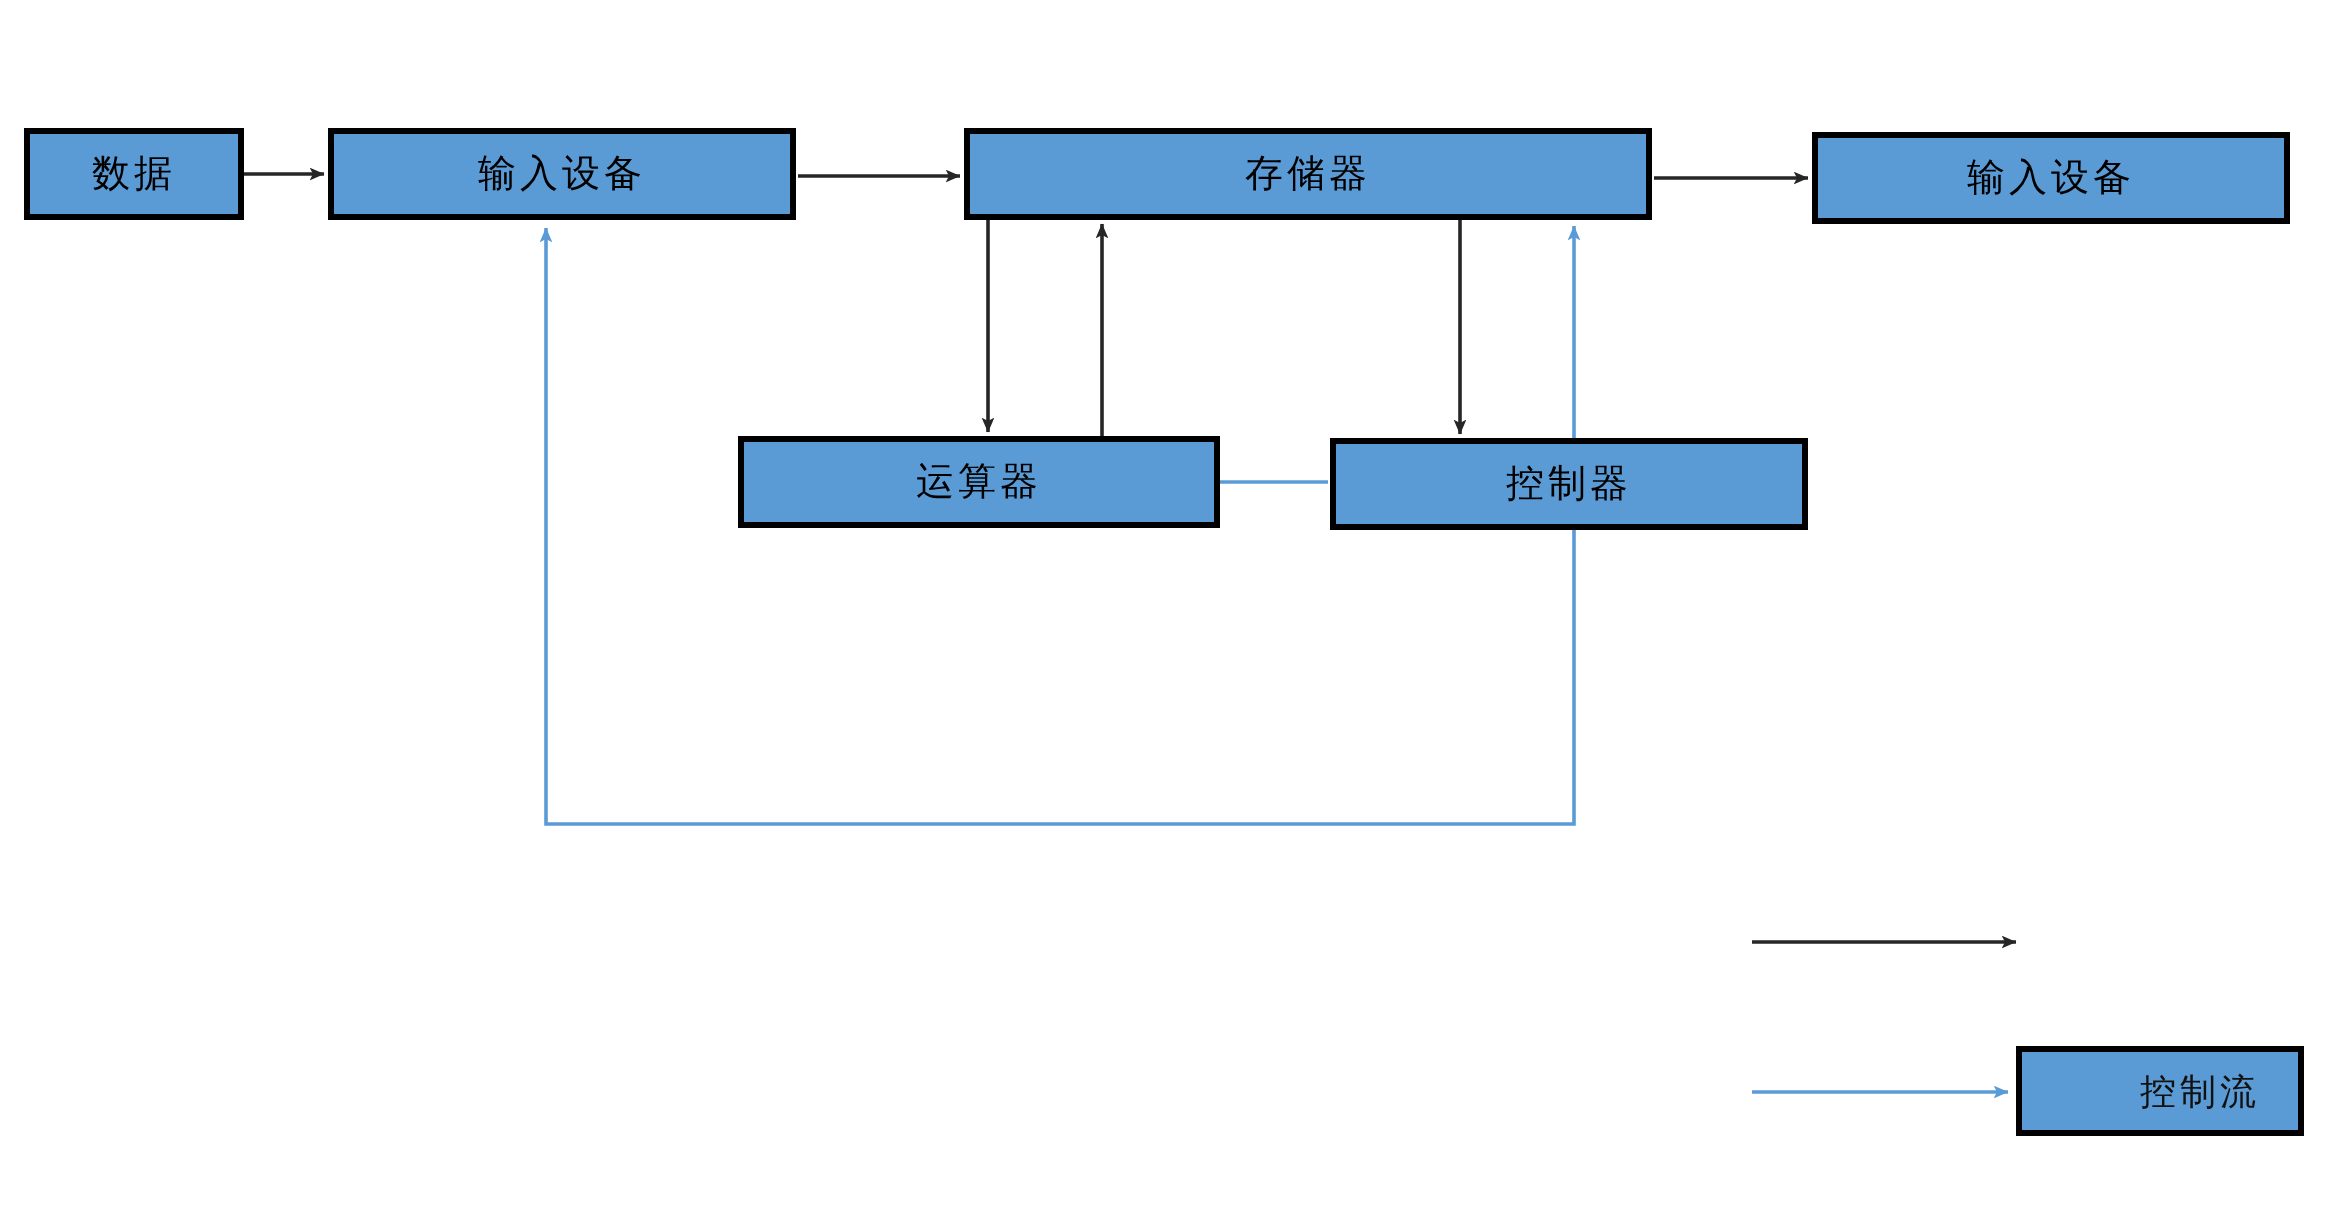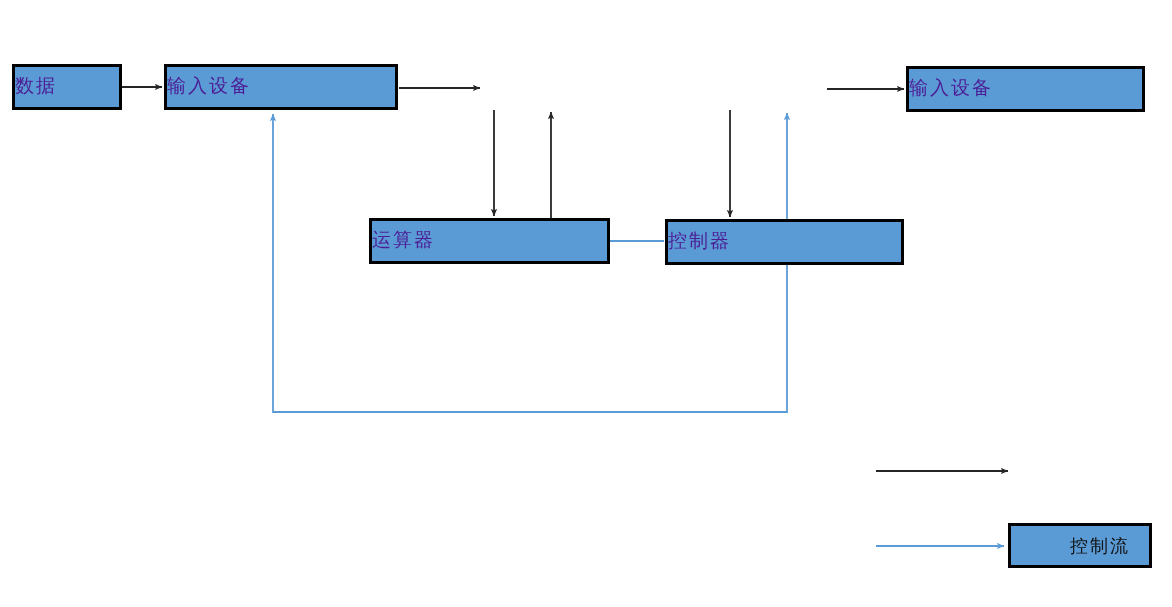--- a/index.html
+++ b/index.html
@@ -18,25 +18,25 @@
     background: #ffffff;
     overflow: hidden;
   }
   .node {
     position: absolute;
     box-sizing: border-box;
     background: #5B9BD5;
     border: 3px solid #000000;
     display: flex;
     align-items: center;
-    justify-content: flex-start;
-    color: #4c1d95;
+    justify-content: center;
+    color: #000000;
     font-size: 19px;
     letter-spacing: 2px;
-    font-family: Liberation Mono, monospace;
+    font-family: Liberation Sans, sans-serif;
     user-select: none;
   }
   .node-label {
     display: block;
     line-height: 1;
     white-space: nowrap;
   }
   #edge-layer {
     position: absolute;
     left: 0;
@@ -98,20 +98,23 @@
   </svg>
 
   <div class="node" style="left:12px; top:64px; width:110px; height:46px;">
     <span class="node-label">数据</span>
   </div>
 
   <div class="node" style="left:164px; top:64px; width:234px; height:46px;">
     <span class="node-label">输入设备</span>
   </div>
 
+  <div class="node" style="left:482px; top:64px; width:344px; height:46px;">
+    <span class="node-label">存储器</span>
+  </div>
 
   <div class="node" style="left:906px; top:66px; width:239px; height:46px;">
     <span class="node-label">输入设备</span>
   </div>
 
   <div class="node" style="left:325px; top:218px; width:241px; height:46px;margin-left:44px;">
     <span class="node-label">运算器</span>
   </div>
 
   <div class="node" style="left:665px; top:219px; width:239px; height:46px;">

